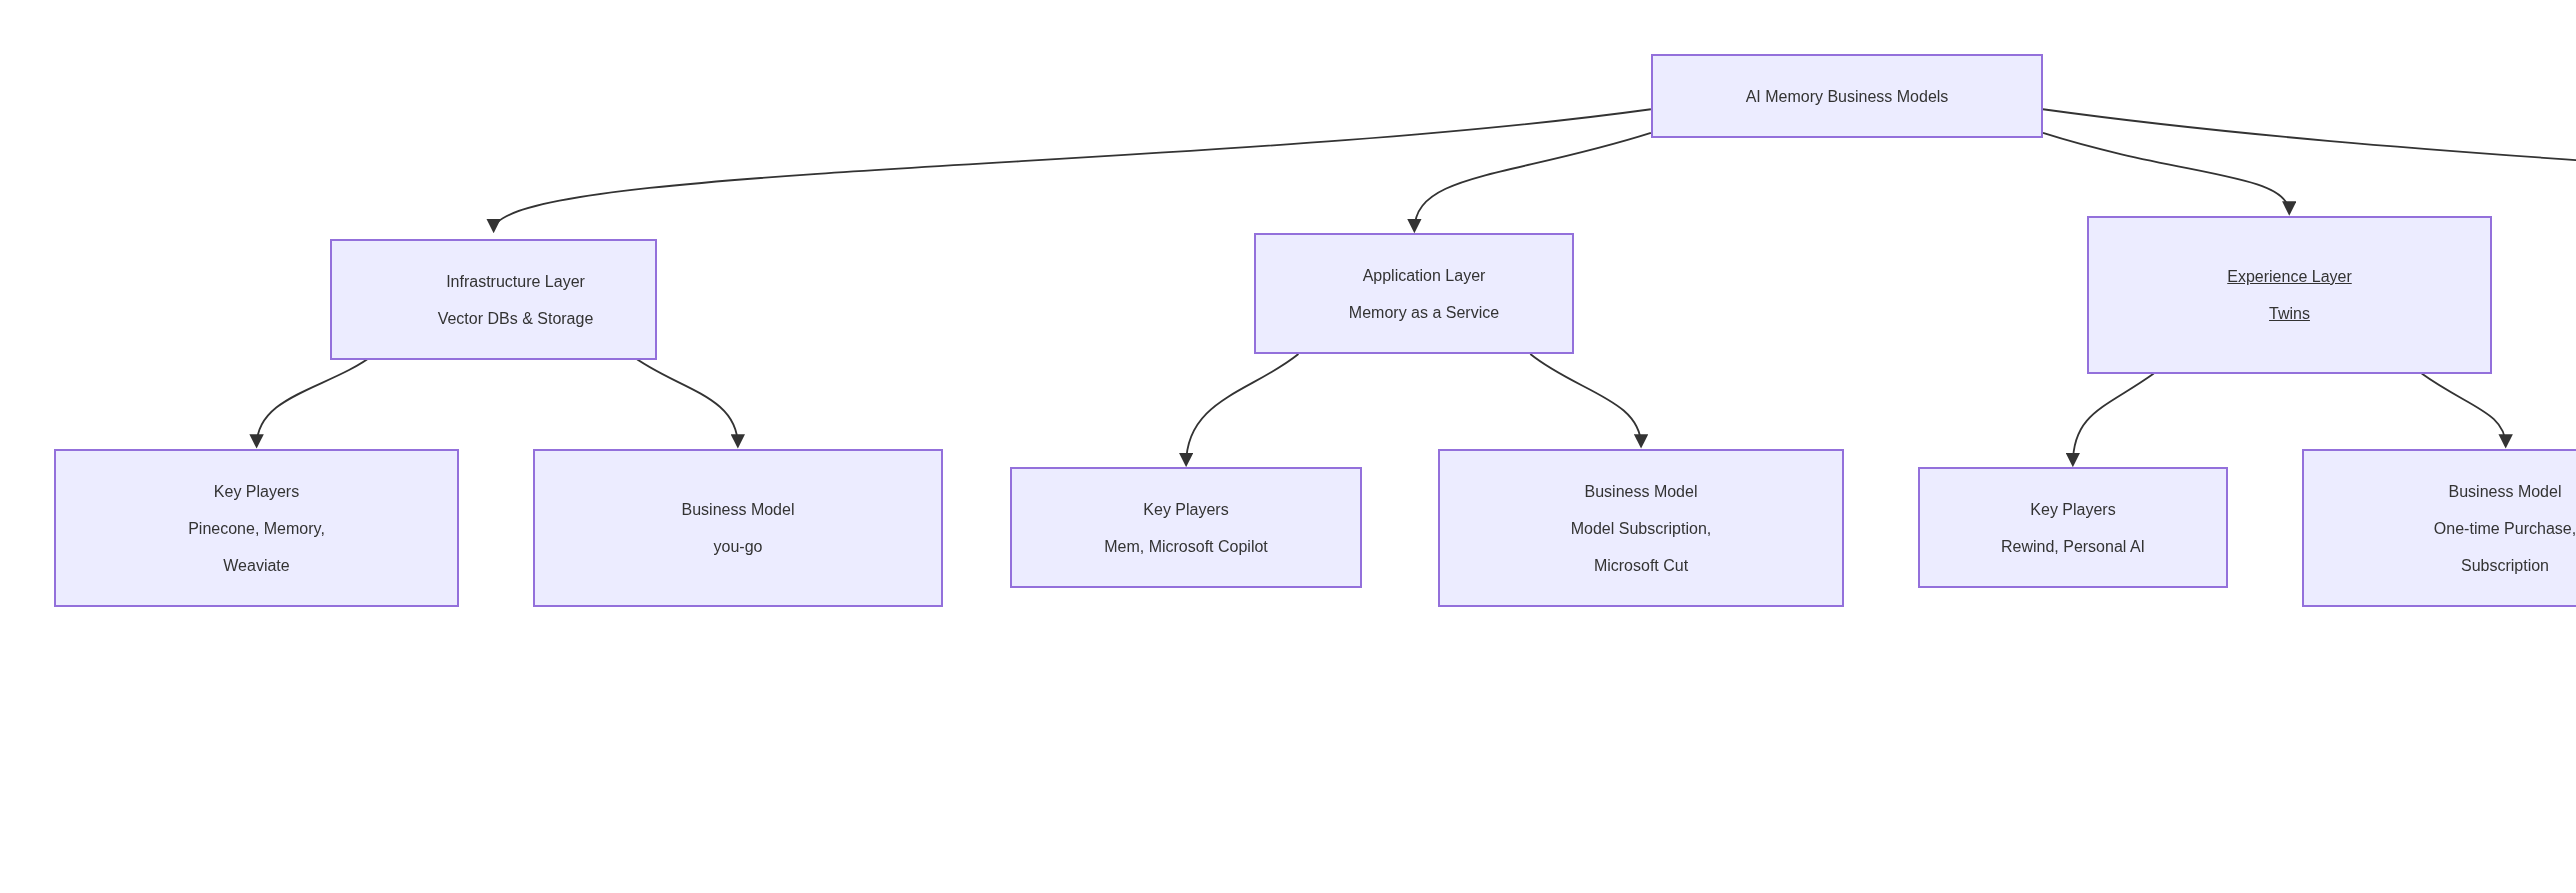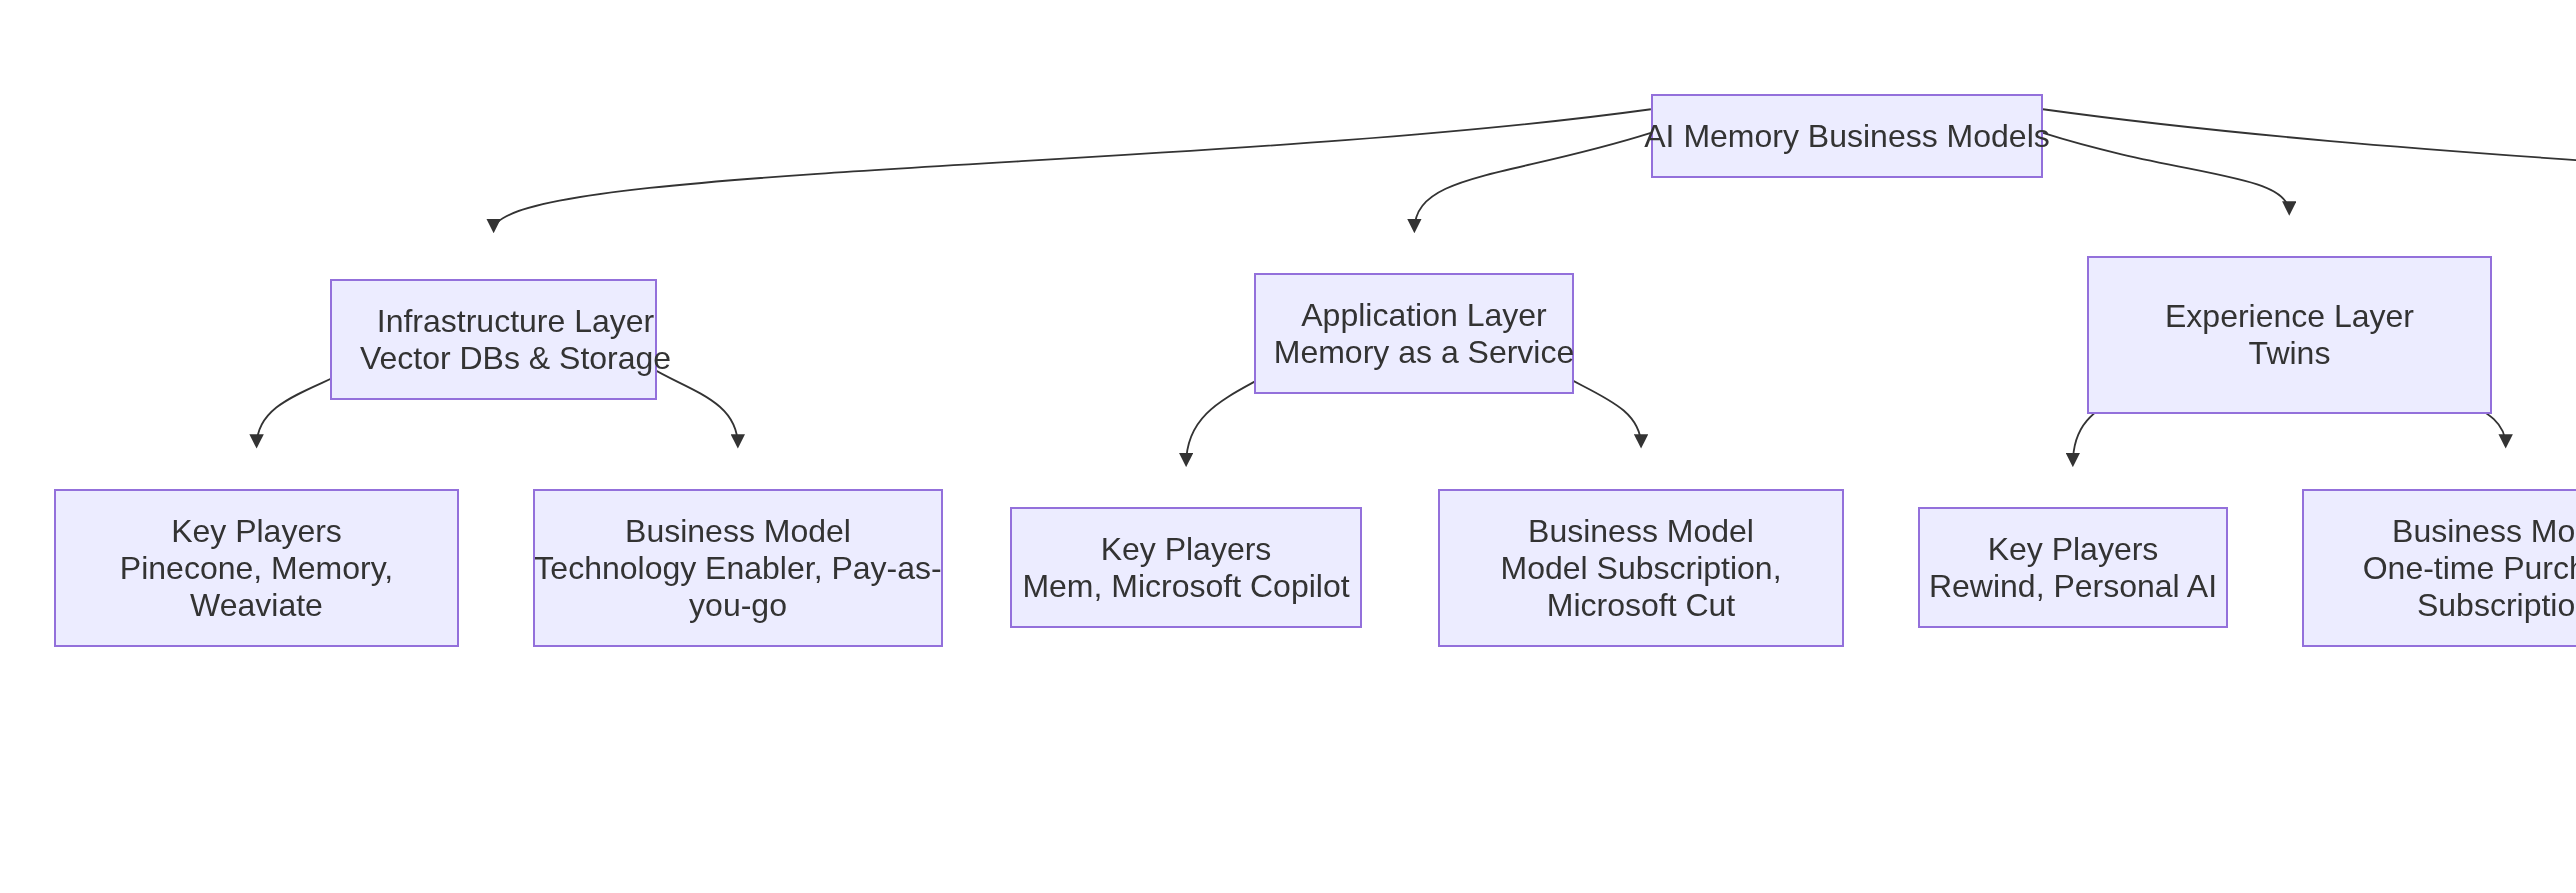--- a/index.html
+++ b/index.html
@@ -34,33 +34,32 @@
   .node {
     position: absolute;
     background: var(--node-fill);
     border: 2.1px solid var(--node-border);
     color: var(--text);
     display: flex;
     flex-direction: column;
     justify-content: center;
     align-items: center;
     text-align: center;
-    font-size: 32px;
-    margin-top: 40px;
+    font-size: 16px;
   }
   .node .line {
     display: block;
     line-height: 37px;
     white-space: nowrap;
   }
   
   #n-root     { left: 1651px; top: 54px;  width: 392px; height: 84px; }
   #n-infra    { left: 330px;  top: 239px;  width: 327px; height: 121px; padding-left: 44px; }
   #n-app      { left: 1254px; top: 233px;  width: 320px; height: 121px; padding-left: 20px; }
-  #n-exp      { left: 2087px; top: 216px;  width: 405px; height: 158px; }
+  #n-exp      { left: 2087px; top: 216px;  width: 405px; height: 158px; text-decoration: underline; }
   #n-infra-kp { left: 54px;  top: 449px;  width: 405px; height: 158px; }
   #n-infra-bm { left: 533px; top: 449px;  width: 410px; height: 158px; }
   #n-app-kp   { left: 1010px; top: 467px;  width: 352px; height: 121px; }
   #n-app-bm   { left: 1438px; top: 449px;  width: 406px; height: 158px; }
   #n-exp-kp   { left: 1918px; top: 467px;  width: 310px; height: 121px; }
   #n-exp-bm   { left: 2302px; top: 449px;  width: 406px; height: 158px; }
 </style>
 </head>
 <body>
 
@@ -106,21 +105,20 @@
   </div>
 
   <div class="node" id="n-infra-kp">
     <span class="line">Key Players</span>
     <span class="line">Pinecone, Memory,</span>
     <span class="line">Weaviate</span>
   </div>
 
   <div class="node" id="n-infra-bm">
     <span class="line">Business Model</span>
-    <span class="line">Technology Enabler, Pay-as-</span>
     <span class="line">you-go</span>
   </div>
 
   <div class="node" id="n-app-kp">
     <span class="line">Key Players</span>
     <span class="line">Mem, Microsoft Copilot</span>
   </div>
 
   <div class="node" id="n-app-bm">
     <span class="line">Business Model</span>

